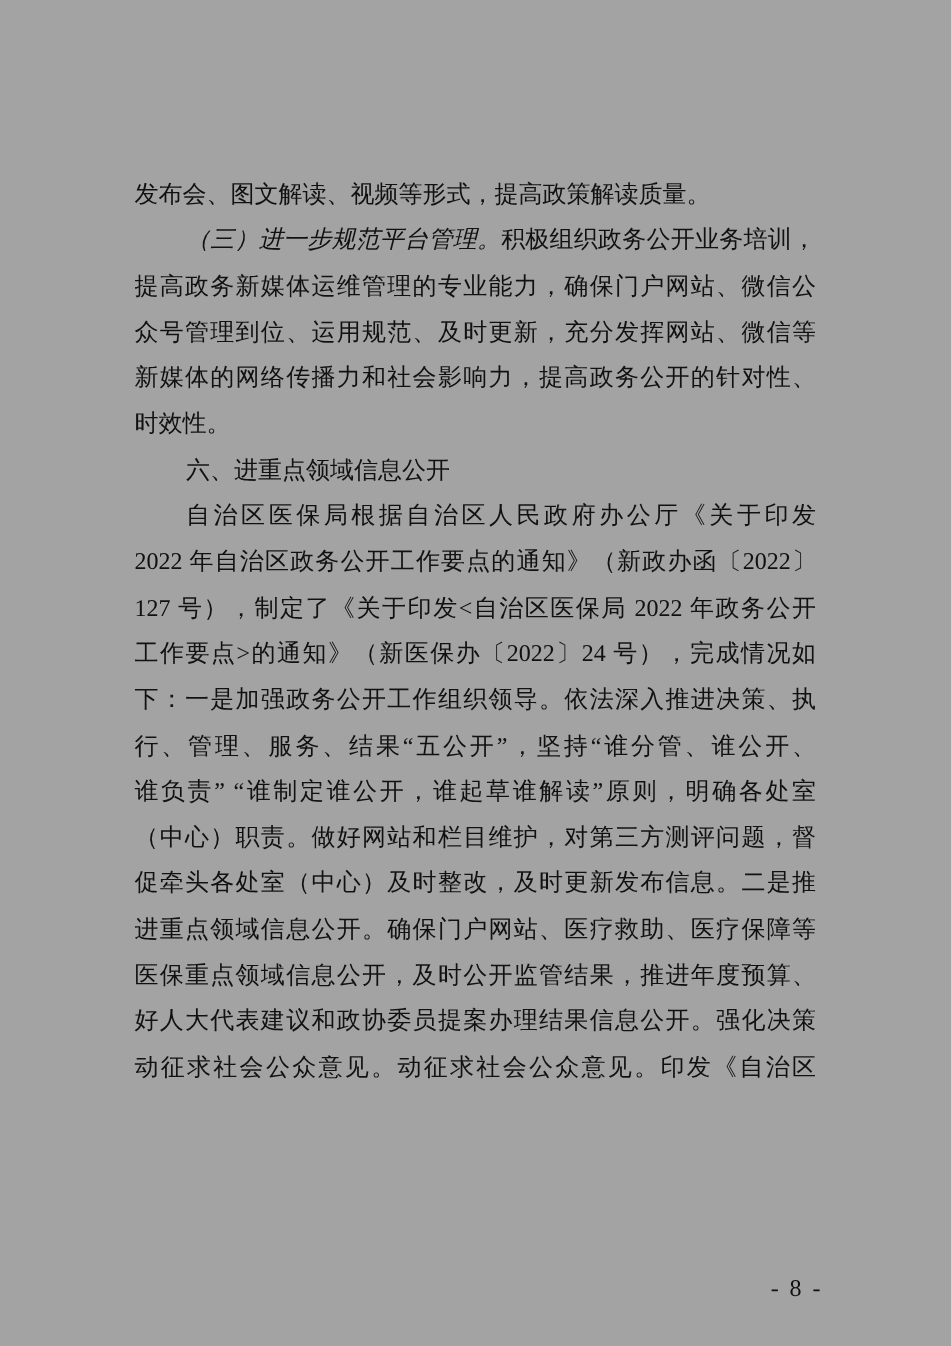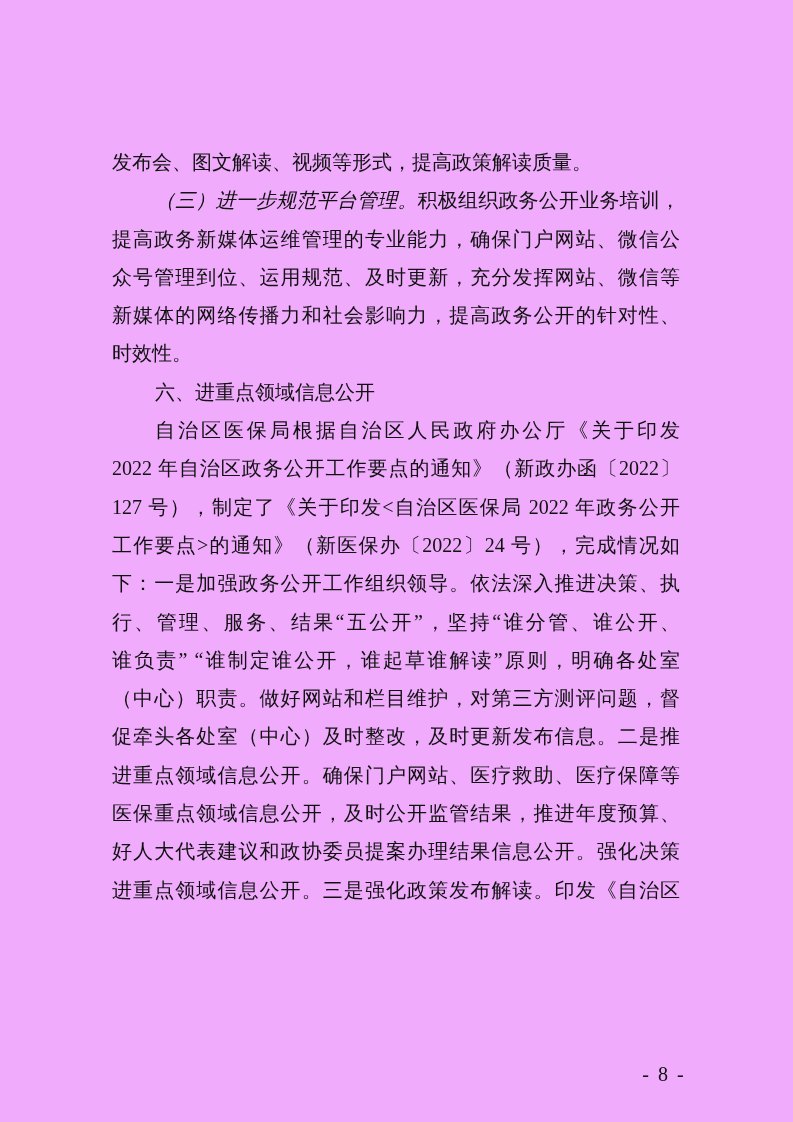--- a/index.html
+++ b/index.html
@@ -1,21 +1,21 @@
 <!DOCTYPE html>
 <html><head>
 <meta charset="utf-8">
 <style>
   * { margin: 0; padding: 0; box-sizing: border-box; }
   html, body { background: #ffffff; }
   .page {
     position: relative;
     width: 793px;
     height: 1122px;
-    background: #f0abfc;
+    background: #a3a3a3;
     overflow: hidden;
     font-family: "Liberation Serif", serif;
     color: #111111;
   }
   .text-block {
     position: absolute;
     left: 112px;
     top: 143px;
     width: 568px;
     font-size: 20px;
@@ -70,16 +70,16 @@
       <div class="line just"><span class="seg normal">127 号），制定了《关于印发&lt;自治区医保局 2022 年政务公开</span></div>
       <div class="line just"><span class="seg normal">工作要点&gt;的通知》（新医保办〔2022〕24 号），完成情况如</span></div>
       <div class="line just"><span class="seg normal">下：一是加强政务公开工作组织领导。依法深入推进决策、执</span></div>
       <div class="line just"><span class="seg normal">行、管理、服务、结果“五公开”，坚持“谁分管、谁公开、</span></div>
       <div class="line just"><span class="seg normal">谁负责” “谁制定谁公开，谁起草谁解读”原则，明确各处室</span></div>
       <div class="line just"><span class="seg normal">（中心）职责。做好网站和栏目维护，对第三方测评问题，督</span></div>
       <div class="line just"><span class="seg normal">促牵头各处室（中心）及时整改，及时更新发布信息。二是推</span></div>
       <div class="line just"><span class="seg normal">进重点领域信息公开。确保门户网站、医疗救助、医疗保障等</span></div>
       <div class="line just"><span class="seg normal">医保重点领域信息公开，及时公开监管结果，推进年度预算、</span></div>
       <div class="line just"><span class="seg normal">好人大代表建议和政协委员提案办理结果信息公开。强化决策</span></div>
-      <div class="line just"><span class="seg normal">进重点领域信息公开。三是强化政策发布解读。印发《自治区</span></div>
+      <div class="line just"><span class="seg normal">动征求社会公众意见。动征求社会公众意见。印发《自治区</span></div>
     </div>
   <div class="page-number">- 8 -</div>
 </div>
 
 </body></html>

